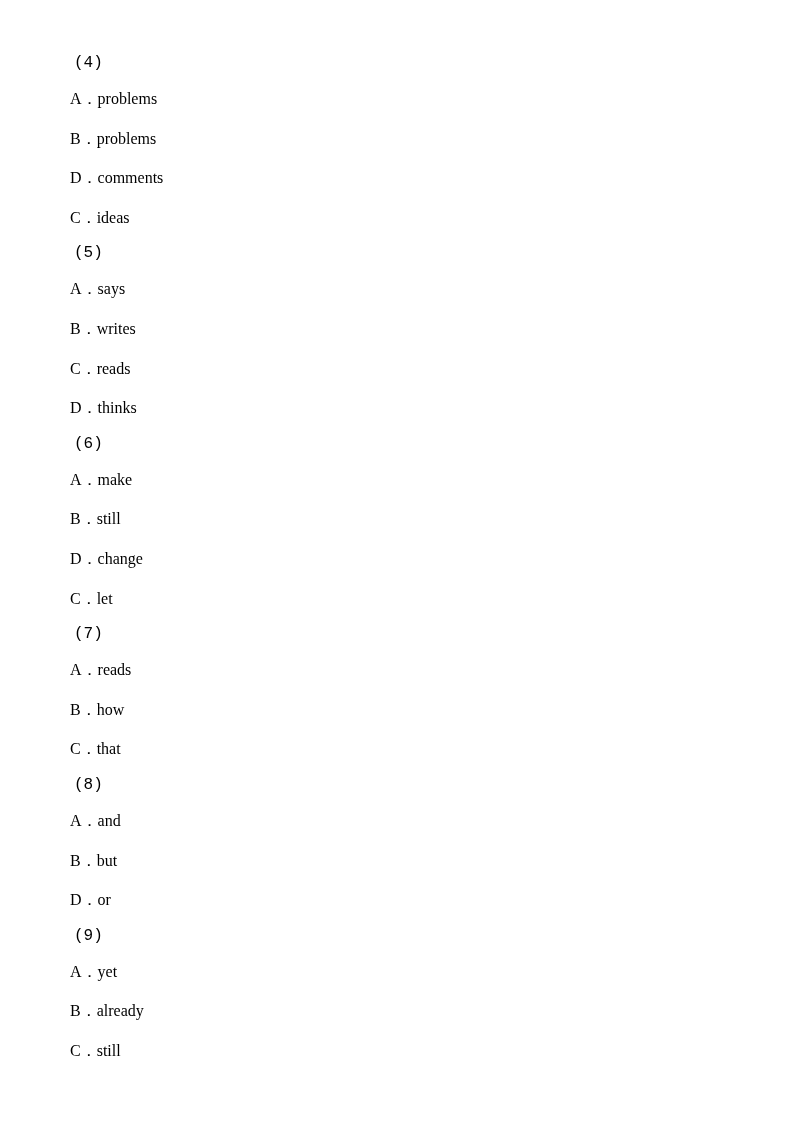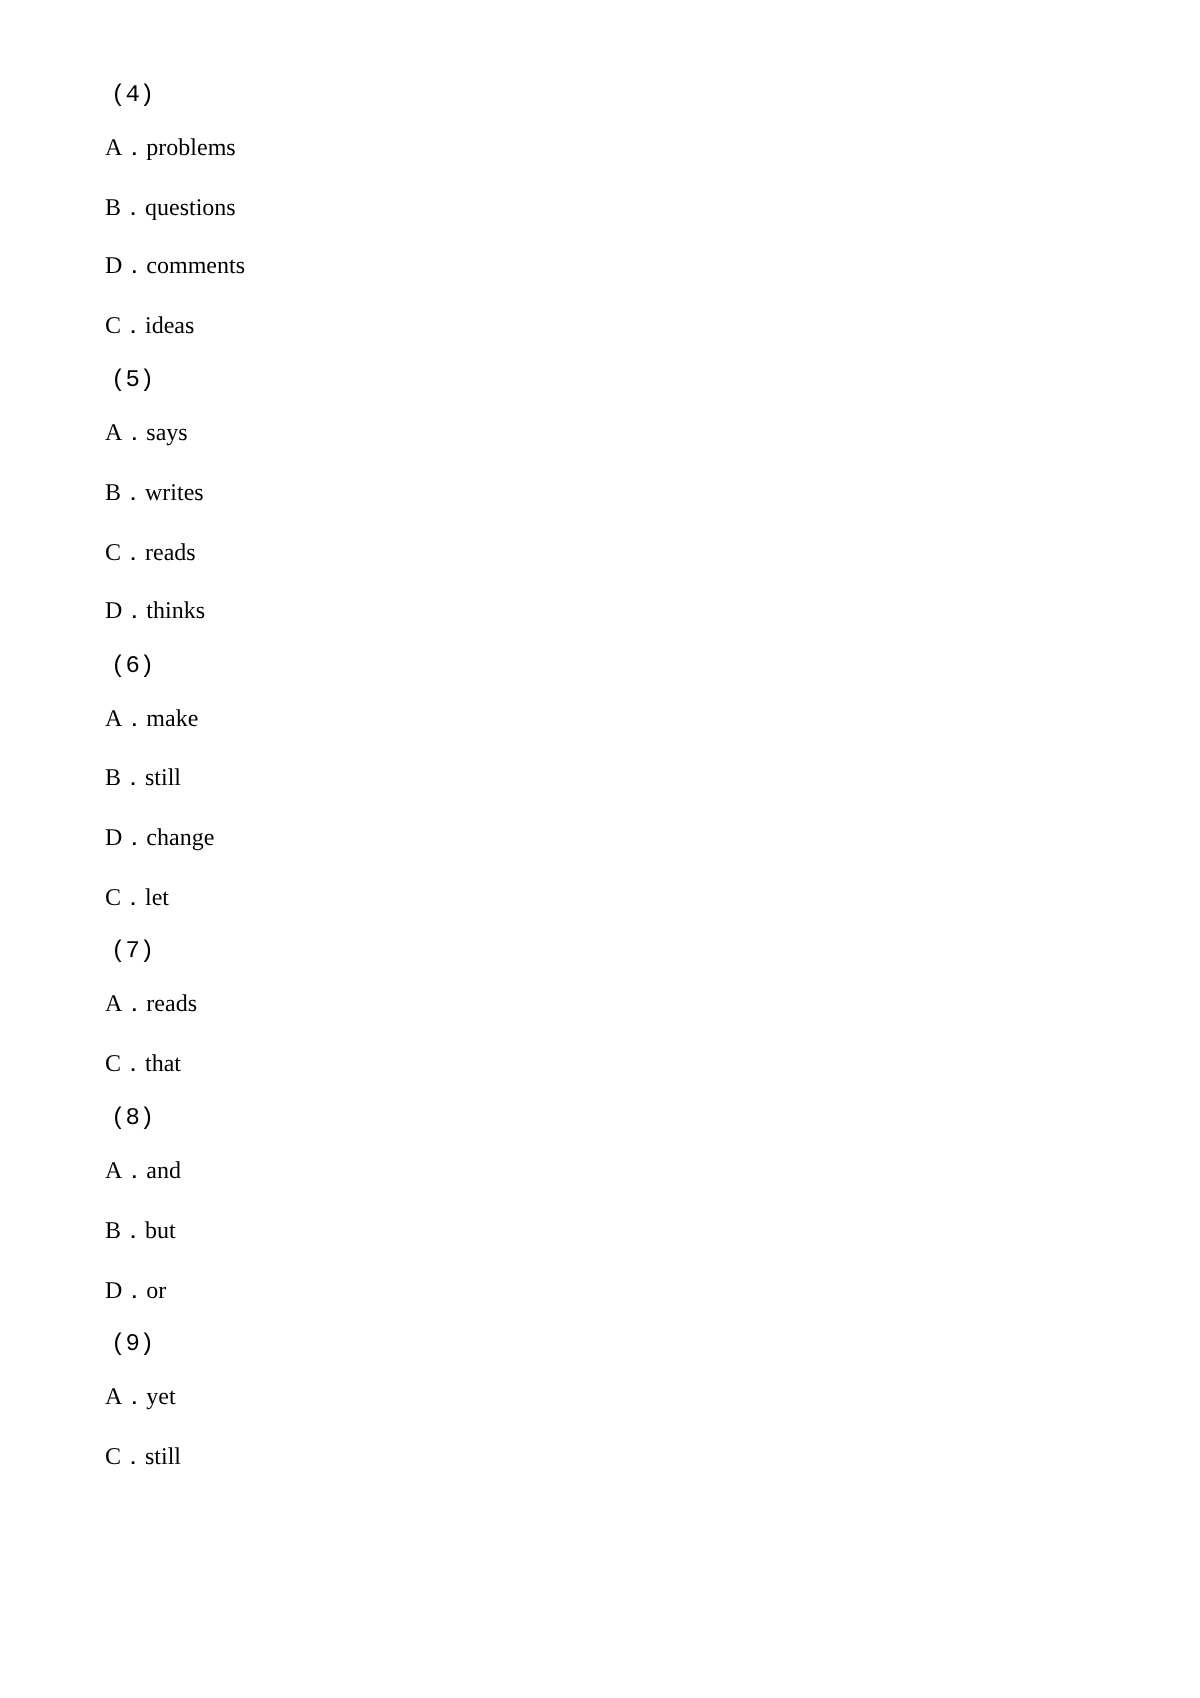--- a/index.html
+++ b/index.html
@@ -37,36 +37,38 @@
       font-family: Liberation Serif, serif;
     }
   </style>
 </head>
 <body>
 
 <div class="page-content">
 
 <div class="question-number">(4)</div>
     <div class="option">A．problems</div>
-    <div class="option">B．questions</div>
+    <div class="option">B．problems</div>
     <div class="option">D．comments</div>
     <div class="option">C．ideas</div>
     <div class="question-number">(5)</div>
     <div class="option">A．says</div>
     <div class="option">B．writes</div>
     <div class="option">C．reads</div>
     <div class="option">D．thinks</div>
     <div class="question-number">(6)</div>
     <div class="option">A．make</div>
     <div class="option">B．still</div>
     <div class="option">D．change</div>
     <div class="option">C．let</div>
     <div class="question-number">(7)</div>
     <div class="option">A．reads</div>
+    <div class="option">B．how</div>
     <div class="option">C．that</div>
     <div class="question-number">(8)</div>
     <div class="option">A．and</div>
     <div class="option">B．but</div>
     <div class="option">D．or</div>
     <div class="question-number">(9)</div>
     <div class="option">A．yet</div>
+    <div class="option">B．already</div>
     <div class="option">C．still</div>
   </div>
 
 </body></html>

